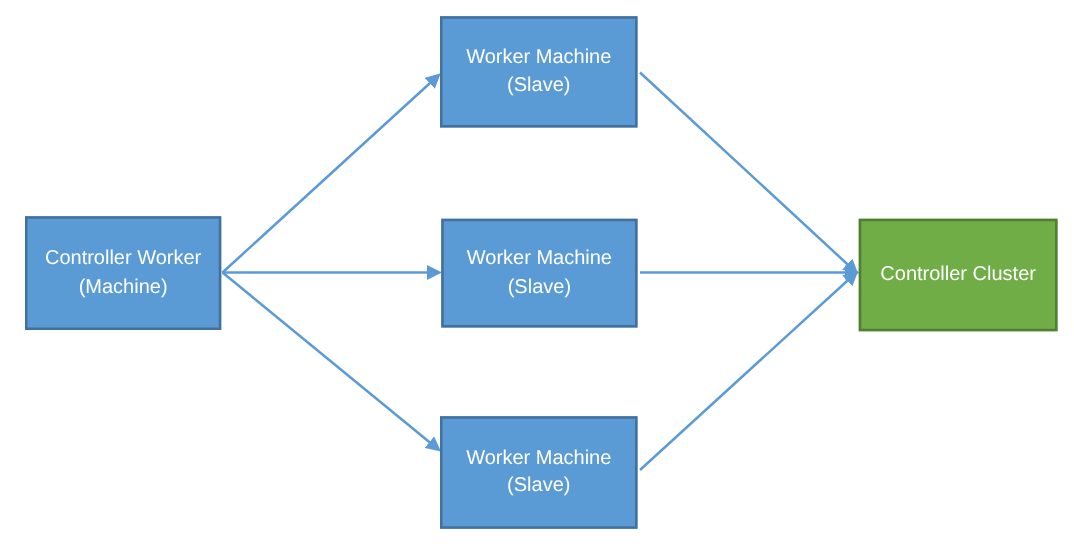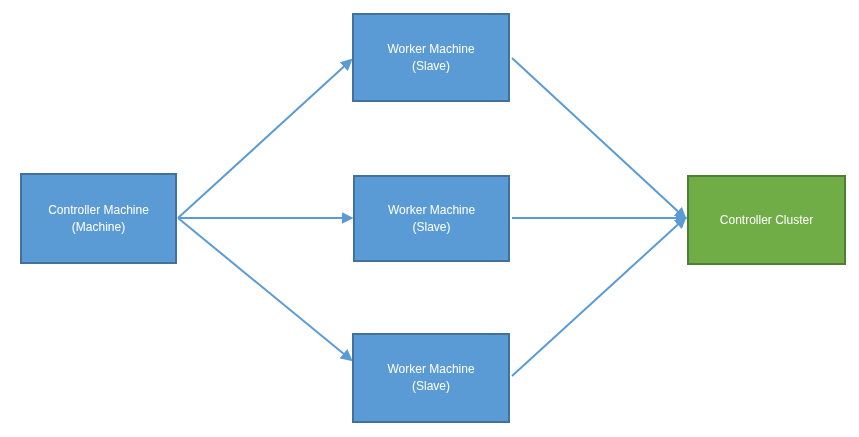--- a/index.html
+++ b/index.html
@@ -31,21 +31,21 @@
   }
   .node {
     position: absolute;
     box-sizing: border-box;
     display: flex;
     flex-direction: column;
     align-items: center;
     justify-content: center;
     text-align: center;
     color: var(--node-text, #ffffff);
-    font-size: 12px;
+    font-size: 16px;
     line-height: 1.4;
   }
   .node.blue {
     background: var(--node-blue-fill, #5B9BD5);
     border: 2px solid var(--node-blue-border, #41719C);
   }
   .node.green {
     background: var(--node-green-fill, #70AD47);
     border: 2px solid var(--node-green-border, #507E32);
   }
@@ -68,21 +68,21 @@
     </defs>
     <line class="edge" x1="178" y1="218" x2="350" y2="61" marker-end="url(#arrow)"></line>
     <line class="edge" x1="178" y1="218" x2="350" y2="218" marker-end="url(#arrow)"></line>
     <line class="edge" x1="178" y1="218" x2="350" y2="359" marker-end="url(#arrow)"></line>
     <line class="edge" x1="512" y1="58" x2="684" y2="217" marker-end="url(#arrow)"></line>
     <line class="edge" x1="512" y1="218" x2="684" y2="218" marker-end="url(#arrow)"></line>
     <line class="edge" x1="512" y1="376" x2="684" y2="219" marker-end="url(#arrow)"></line>
   </svg>
 
   <div class="node blue node-controller">
-    <span>Controller Machine</span>
+    <span>Controller Worker</span>
     <span>(Machine)</span>
   </div>
 
   <div class="node blue node-worker-top">
     <span>Worker Machine</span>
     <span>(Slave)</span>
   </div>
 
   <div class="node blue node-worker-middle">
     <span>Worker Machine</span>

